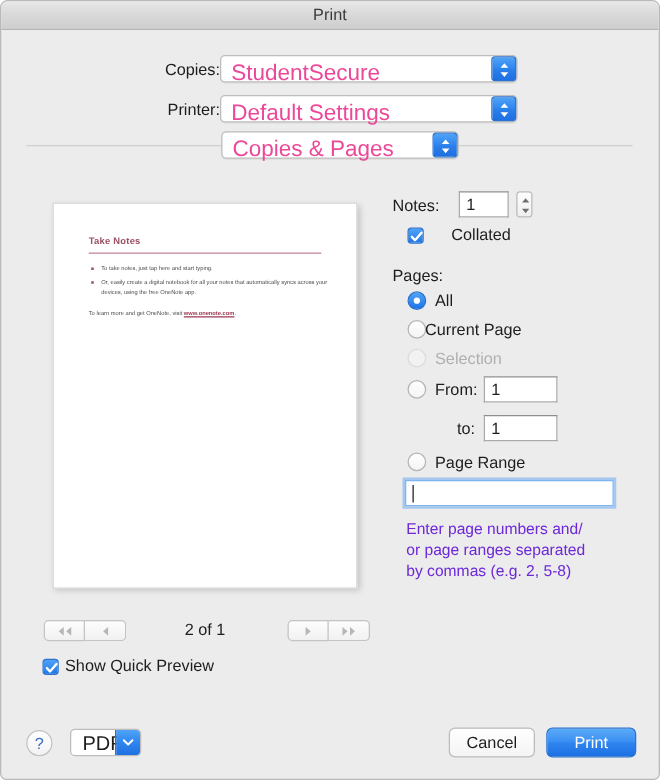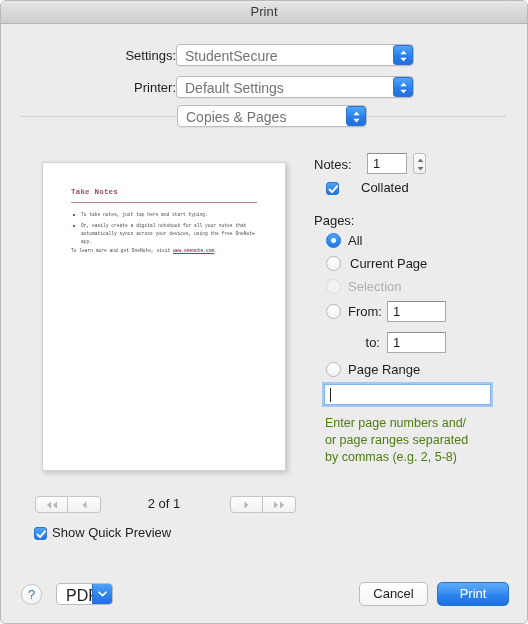--- a/index.html
+++ b/index.html
@@ -62,22 +62,22 @@
     height: 22px;
     background: #ffffff;
     border: 1px solid #bcbcbc;
     border-radius: 4px;
     box-shadow: 0 1px 0 rgba(0,0,0,0.05);
   }
   .popup .popup-text {
     position: absolute;
     left: 8px;
     top: 3px;
-    font-size: 14px;
-    color: #737373;
+    font-size: 18px;
+    color: #ec4899;
     white-space: nowrap;
   }
   .popup .chev {
     position: absolute;
     right: 0px;
     top: 0px;
     width: 20px;
     height: 20px;
     margin: 0px;
     border-radius: 3px;
@@ -262,21 +262,21 @@
     background: linear-gradient(to bottom, #fdfdfd, #efefef);
     border: 1px solid #bdbdbd;
   }
   .stepper svg { position: absolute; left: 2px; top: 3px; }
 
   
   .hint {
     position: absolute;
     font-size: 12.5px;
     line-height: 17px;
-    color: #4d7c0f;
+    color: #6d28d9;
   }
 
   
   .helpbtn {
     position: absolute;
     width: 21px;
     height: 21px;
     border-radius: 50%;
     box-sizing: border-box;
     background: linear-gradient(to bottom, #ffffff, #f2f2f2);
@@ -335,21 +335,21 @@
 </style>
 </head>
 <body>
 
 <div class="window">
 
   <div class="titlebar">
     <div class="titlebar-text">Print</div>
   </div>
 
-  <div class="lbl" style="position:absolute; left:117px; top:47px; width:58px; text-align:right;">Settings:</div>
+  <div class="lbl" style="position:absolute; left:117px; top:47px; width:58px; text-align:right;">Copies:</div>
   <div class="popup" style="left:175px; top:43px; width:238px;">
     <span class="popup-text">StudentSecure</span>
     <span class="chev">
       <svg width="11" height="14" viewBox="0 0 11 14">
         <path d="M5.5 1.5 L8.6 5.2 L2.4 5.2 Z" fill="#ffffff"></path>
         <path d="M5.5 12.5 L2.4 8.8 L8.6 8.8 Z" fill="#ffffff"></path>
       </svg>
     </span>
   </div>
 
@@ -369,21 +369,21 @@
   <div class="popup" style="left:176px; top:104px; width:190px;">
     <span class="popup-text">Copies &amp; Pages</span>
     <span class="chev">
       <svg width="11" height="14" viewBox="0 0 11 14">
         <path d="M5.5 1.5 L8.6 5.2 L2.4 5.2 Z" fill="#ffffff"></path>
         <path d="M5.5 12.5 L2.4 8.8 L8.6 8.8 Z" fill="#ffffff"></path>
       </svg>
     </span>
   </div>
 
-  <div class="paper" style="left:41px; top:161px; width:244px; height:309px;font-family:Liberation Mono, monospace;">
+  <div class="paper" style="left:41px; top:161px; width:244px; height:309px;">
     <div class="doc-title">Take Notes</div>
     <div class="doc-rule"></div>
     <div class="doc-bullets">
       <div class="doc-bullet">To take notes, just tap here and start typing.</div>
       <div class="doc-bullet">Or, easily create a digital notebook for all your notes that automatically syncs across your devices, using the free OneNote app.</div>
     </div>
     <div class="doc-foot"><span>To learn more and get OneNote, visit </span><span class="doc-link">www.onenote.com</span><span>.</span></div>
   </div>
 
   <div class="navgroup" style="left:34px; top:495px;">
@@ -440,21 +440,21 @@
     </svg>
   </div>
   <div class="lbl" style="position:absolute; left:360px; top:179px;">Collated</div>
 
   <div class="lbl" style="position:absolute; left:313px; top:212px;">Pages:</div>
 
   <div class="radio on" style="left:325px; top:232px;"></div>
   <div class="lbl" style="position:absolute; left:347px; top:232px;">All</div>
 
   <div class="radio" style="left:325px; top:255px;"></div>
-  <div class="lbl" style="position:absolute; left:349px; top:255px;">Current Page</div>
+  <div class="lbl" style="position:absolute; left:339px; top:255px;">Current Page</div>
 
   <div class="radio off-dim" style="left:325px; top:278px;"></div>
   <div class="lbl lbl-dim" style="position:absolute; left:347px; top:278px;">Selection</div>
 
   <div class="radio" style="left:325px; top:303px;"></div>
   <div class="lbl" style="position:absolute; left:347px; top:303px;">From:</div>
   <div class="field" style="left:386px; top:300px; width:59px;">
     <span class="fval">1</span>
   </div>
 

